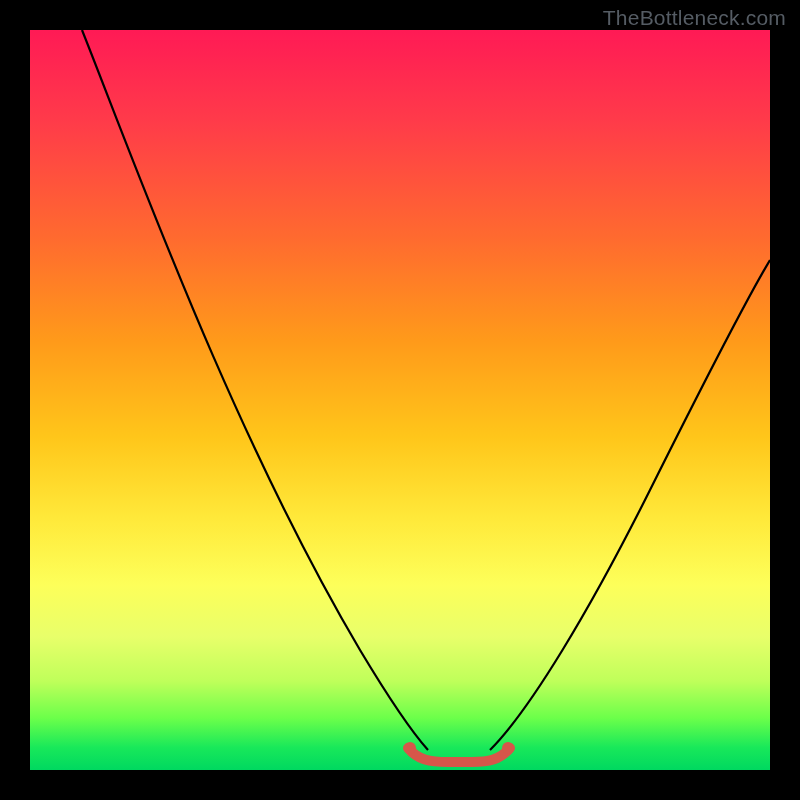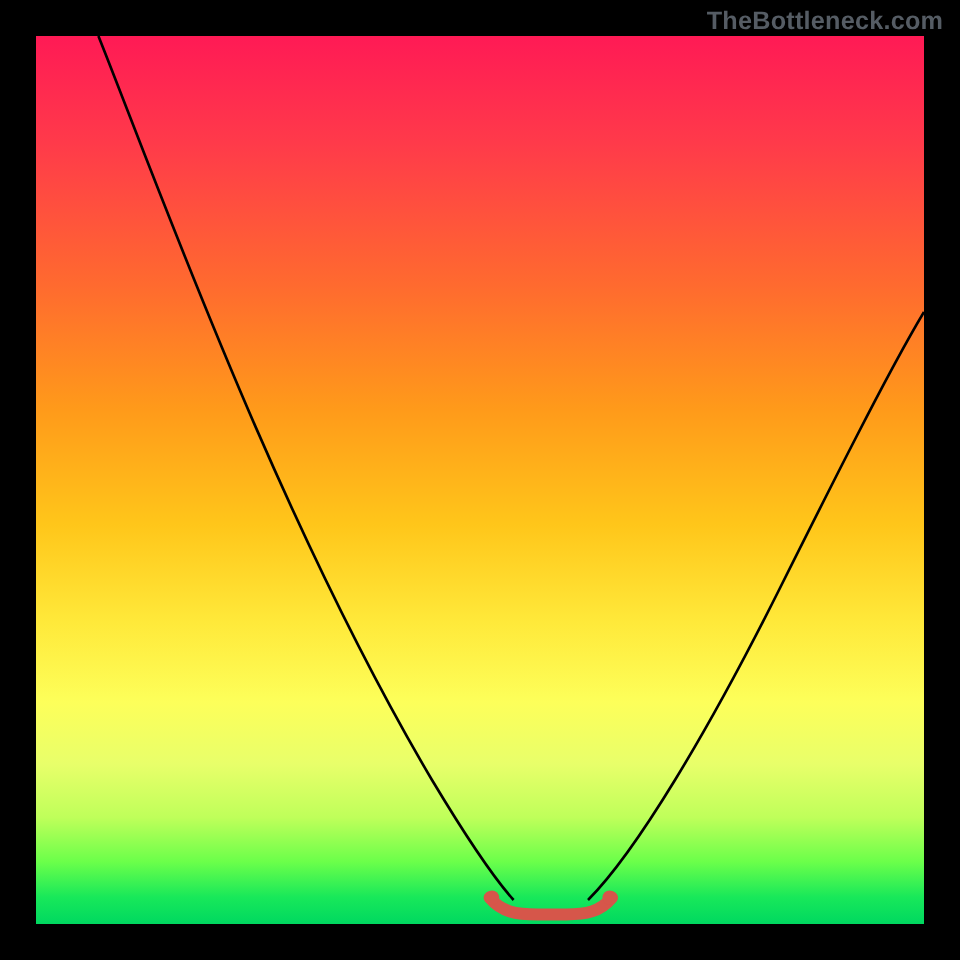--- a/index.html
+++ b/index.html
@@ -39,21 +39,21 @@
       #18e85a 97%,
       #00d860 100%
     );
   }
   .watermark {
     position: absolute;
     top: 6px;
     right: 14px;
     color: #555c64;
     font-size: 21px;
-    font-weight: 700;
+    font-weight: 400;
     letter-spacing: 0.2px;
     user-select: none;
   }
   svg.overlay {
     position: absolute;
     left: 0;
     top: 0;
     width: 740px;
     height: 740px;
   }

